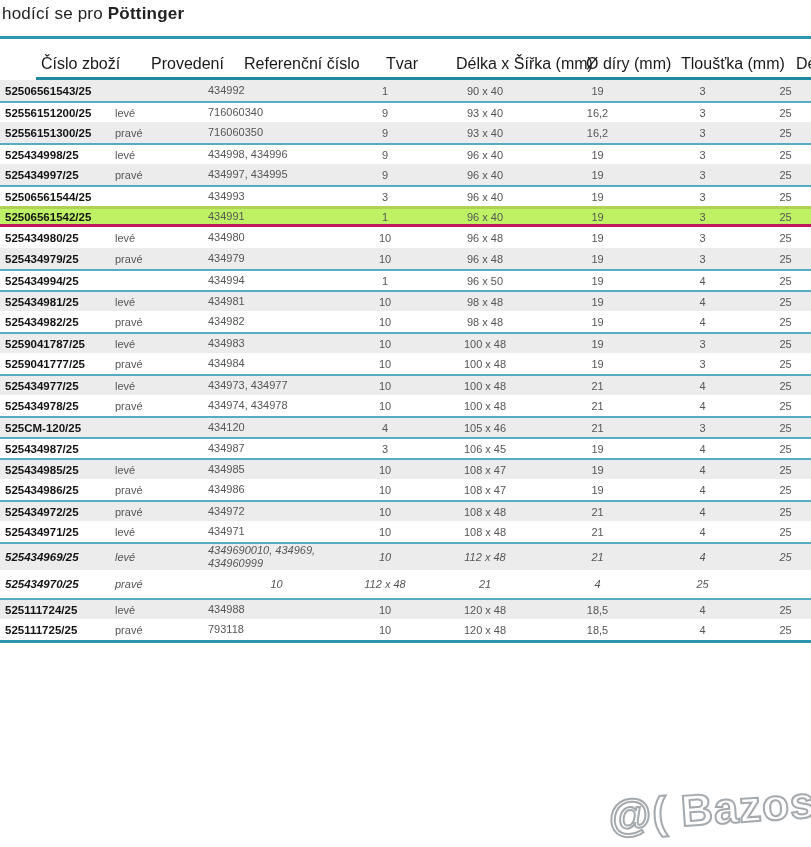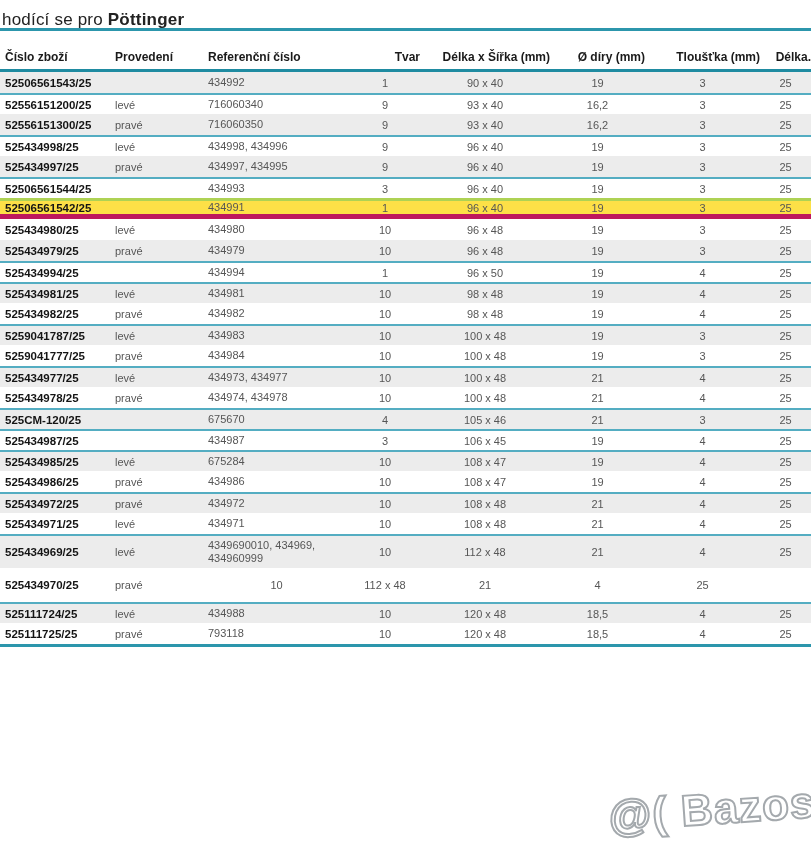--- a/index.html
+++ b/index.html
@@ -5,22 +5,22 @@
   * { margin: 0; padding: 0; box-sizing: border-box; }
   html, body { width: 811px; height: 847px; overflow: hidden; background: #ffffff; }
   body {
     font-family: "Liberation Sans", sans-serif;
     color: #1a1a1a;
     position: relative;
   }
 
   
   .title-wrap {
-    padding: 9px 0 0 2px;
-    height: 28px;
+    padding: 3px 0 0 2px;
+    height: 36px;
   }
   .title-wrap .title {
     font-size: 17px;
     line-height: 22px;
     color: #222;
     letter-spacing: 0.2px;
   }
   .title .brand { font-weight: bold; }
   .rule-top {
     height: 3px;
@@ -30,46 +30,47 @@
 
   
   .thead {
     margin-top: 16px;
     height: 25px;
     display: grid;
     grid-template-columns: 110px 93px 147px 70px 130px 95px 115px 51px;
     align-items: end;
     padding-bottom: 5px;
     border-bottom: 3px solid #1f8ba1;
-    font-size: 12px;
-    font-weight: bold;
+    font-size: 16px;
+    font-weight: normal;
     color: #1a1a1a;
+    margin-left: 36px;
   }
   .thead .th { white-space: nowrap; }
   .thead .th.left { text-align: left; padding-left: 5px; }
-  .thead .th.center { text-align: right; }
+  .thead .th.center { text-align: left; }
 
   
   .tbody { width: 100%; }
   .row {
     display: grid;
     grid-template-columns: 110px 93px 147px 70px 130px 95px 115px 51px;
     align-items: center;
     height: 21px;
     font-size: 11px;
     color: #565656;
     background: #ffffff;
   }
   .row.alt { background: #ececec; }
-  .row.tall { height: 34px; }
+  .row.tall { height: 28px; font-style: italic; }
   .row.sep { border-top: 2px solid #54adc2; }
   .row.hl {
-    background: #fde047;
+    background: #bef264;
     border-top: 3px solid #aed254;
-    border-bottom: 5px solid #be185d;
+    border-bottom: 3px solid #be185d;
   }
   .row .cell { padding: 0 2px; }
   .row .cell.left { text-align: left; padding-left: 5px; }
   .row .cell.center { text-align: center; }
   .row .cell.c0 { font-weight: bold; color: #141414; font-size: 11.5px; }
   .row .cell.c2 { white-space: pre-line; line-height: 13px; }
   .tbody-endline { height: 3px; background: #2c96ac; }
 
   
   .watermark {
@@ -265,41 +266,41 @@
       <div class="cell c2 left">434974, 434978</div>
       <div class="cell c3 center">10</div>
       <div class="cell c4 center">100 x 48</div>
       <div class="cell c5 center">21</div>
       <div class="cell c6 center">4</div>
       <div class="cell c7 center">25</div>
     </div>
     <div class="row alt sep">
       <div class="cell c0 left">525CM-120/25</div>
       <div class="cell c1 left"></div>
-      <div class="cell c2 left">675670</div>
+      <div class="cell c2 left">434120</div>
       <div class="cell c3 center">4</div>
       <div class="cell c4 center">105 x 46</div>
       <div class="cell c5 center">21</div>
       <div class="cell c6 center">3</div>
       <div class="cell c7 center">25</div>
     </div>
     <div class="row sep">
       <div class="cell c0 left">525434987/25</div>
       <div class="cell c1 left"></div>
       <div class="cell c2 left">434987</div>
       <div class="cell c3 center">3</div>
       <div class="cell c4 center">106 x 45</div>
       <div class="cell c5 center">19</div>
       <div class="cell c6 center">4</div>
       <div class="cell c7 center">25</div>
     </div>
     <div class="row alt sep">
       <div class="cell c0 left">525434985/25</div>
       <div class="cell c1 left">levé</div>
-      <div class="cell c2 left">675284</div>
+      <div class="cell c2 left">434985</div>
       <div class="cell c3 center">10</div>
       <div class="cell c4 center">108 x 47</div>
       <div class="cell c5 center">19</div>
       <div class="cell c6 center">4</div>
       <div class="cell c7 center">25</div>
     </div>
     <div class="row">
       <div class="cell c0 left">525434986/25</div>
       <div class="cell c1 left">pravé</div>
       <div class="cell c2 left">434986</div>

